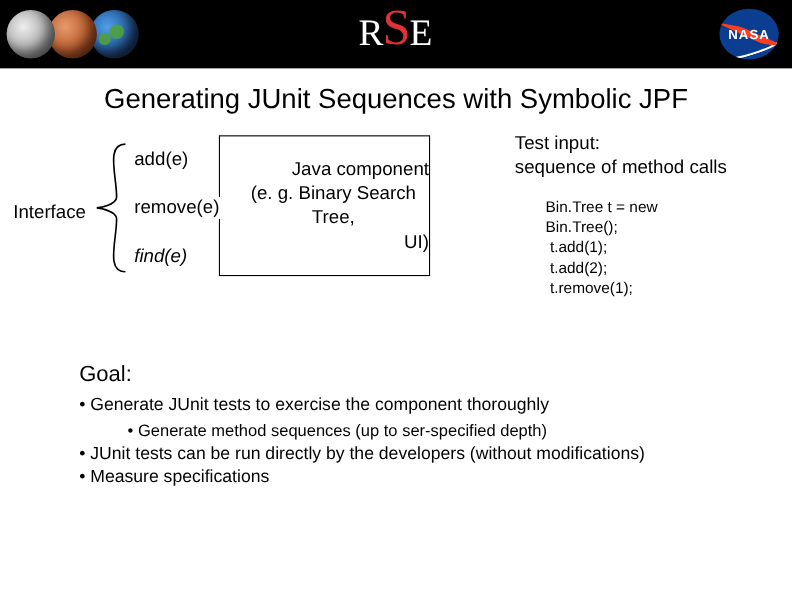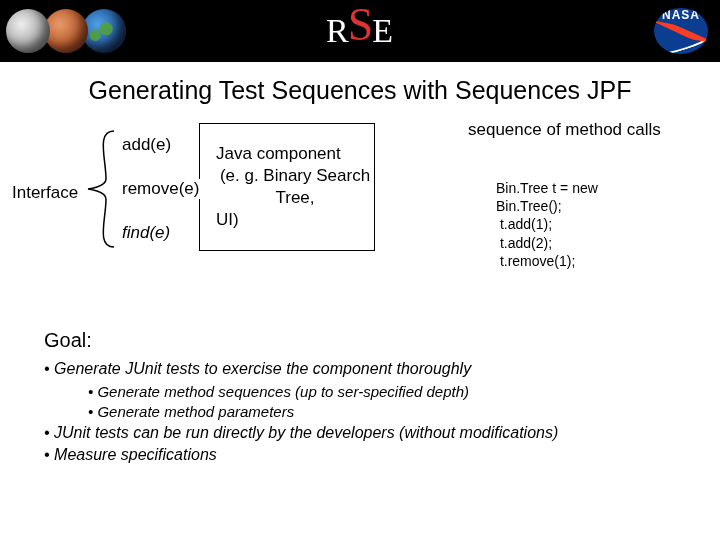--- a/index.html
+++ b/index.html
@@ -53,20 +53,21 @@
   .nasa {
     position: absolute;
     right: 12px;
     top: 50%;
     transform: translateY(-50%);
     width: 54px;
     height: 46px;
     border-radius: 50%;
     background: #0b3d91;
     display: flex;
+    align-items: center;
     justify-content: center;
     overflow: hidden;
   }
   .nasa::before {
     content: "";
     position: absolute;
     width: 80px;
     height: 22px;
     border: 2px solid #fff;
     border-radius: 50%;
@@ -132,27 +133,27 @@
     left: 86px;
     top: 12px;
     width: 30px;
     height: 120px;
     z-index: 1;
   }
   .java-box {
     position: absolute;
     left: 199px;
     top: 6px;
-    width: 176px;
+    width: 192px;
     height: 128px;
     border: 1.5px solid #000;
     z-index: 2;
     display: flex;
     flex-direction: column;
-    align-items: flex-start;
+    align-items: flex-end;
     justify-content: center;
     text-align: center;
     font-size: 17px;
     line-height: 1.3;
     padding-left: 16px;
   }
   .ti-head {
     position: absolute;
     left: 468px;
     top: 2px;
@@ -162,27 +163,27 @@
   .code {
     position: absolute;
     left: 496px;
     top: 62px;
     font-size: 14px;
     line-height: 1.3;
     white-space: pre;
   }
 
   .lower {
-    padding: 0 48px 0 44px;
+    padding: 0 48px 0 72px;
     font-size: 16px;
     line-height: 1.35;
     margin-top: 20px;
   }
   .goal-h { font-size: 20px; margin-bottom: 4px; }
-  .lower ul { list-style: none; font-style: italic; }
+  .lower ul { list-style: none; }
   .lower li::before { content: "• "; }
   .sub { padding-left: 44px; font-size: 15px; margin: 2px 0 0; }
 </style>
 </head>
 <body>
 
 <div class="banner">
   <div class="planets">
     <div class="planet moon"></div>
     <div class="planet mars"></div>
@@ -191,56 +192,56 @@
   <div class="rse">
     <span>R</span>
     <span class="s">S</span>
     <span>E</span>
   </div>
   <div class="nasa">
     <span>NASA</span>
   </div>
 </div>
 
-<h1 class="title">Generating Test Sequences with Sequences JPF</h1>
+<h1 class="title">Generating JUnit Sequences with Symbolic JPF</h1>
 
 <div class="diagram-area">
   <div class="iface-label">Interface</div>
 
   <svg class="brace" viewBox="0 0 30 120">
     <path d="M28 2 C10 2 20 30 20 50 C20 58 2 60 2 60 C2 60 20 62 20 70 C20 90 10 118 28 118" fill="none" stroke="#000" stroke-width="1.5"></path>
   </svg>
 
   <div class="meth m-add">add(e)</div>
   <div class="meth m-rem">remove(e)</div>
   <div class="meth m-find">find(e)</div>
 
   <div class="java-box">
     <div>Java component</div>
     <div>(e. g. Binary Search Tree,</div>
     <div>UI)</div>
   </div>
 
   <div class="ti-head">
+    <div>Test input:</div>
     <div>sequence of method calls</div>
   </div>
 
   <div class="code">Bin.Tree t = new
 Bin.Tree();
  t.add(1);
  t.add(2);
  t.remove(1);</div>
 </div>
 
 <div class="lower">
   <div class="goal-h">Goal:</div>
   <ul>
     <li>Generate JUnit tests to exercise the component thoroughly</li>
   </ul>
   <ul class="sub">
     <li>Generate method sequences (up to ser-specified depth)</li>
-    <li>Generate method parameters</li>
   </ul>
   <ul>
     <li>JUnit tests can be run directly by the developers (without modifications)</li>
     <li>Measure specifications</li>
   </ul>
 </div>
 
 </body></html>

